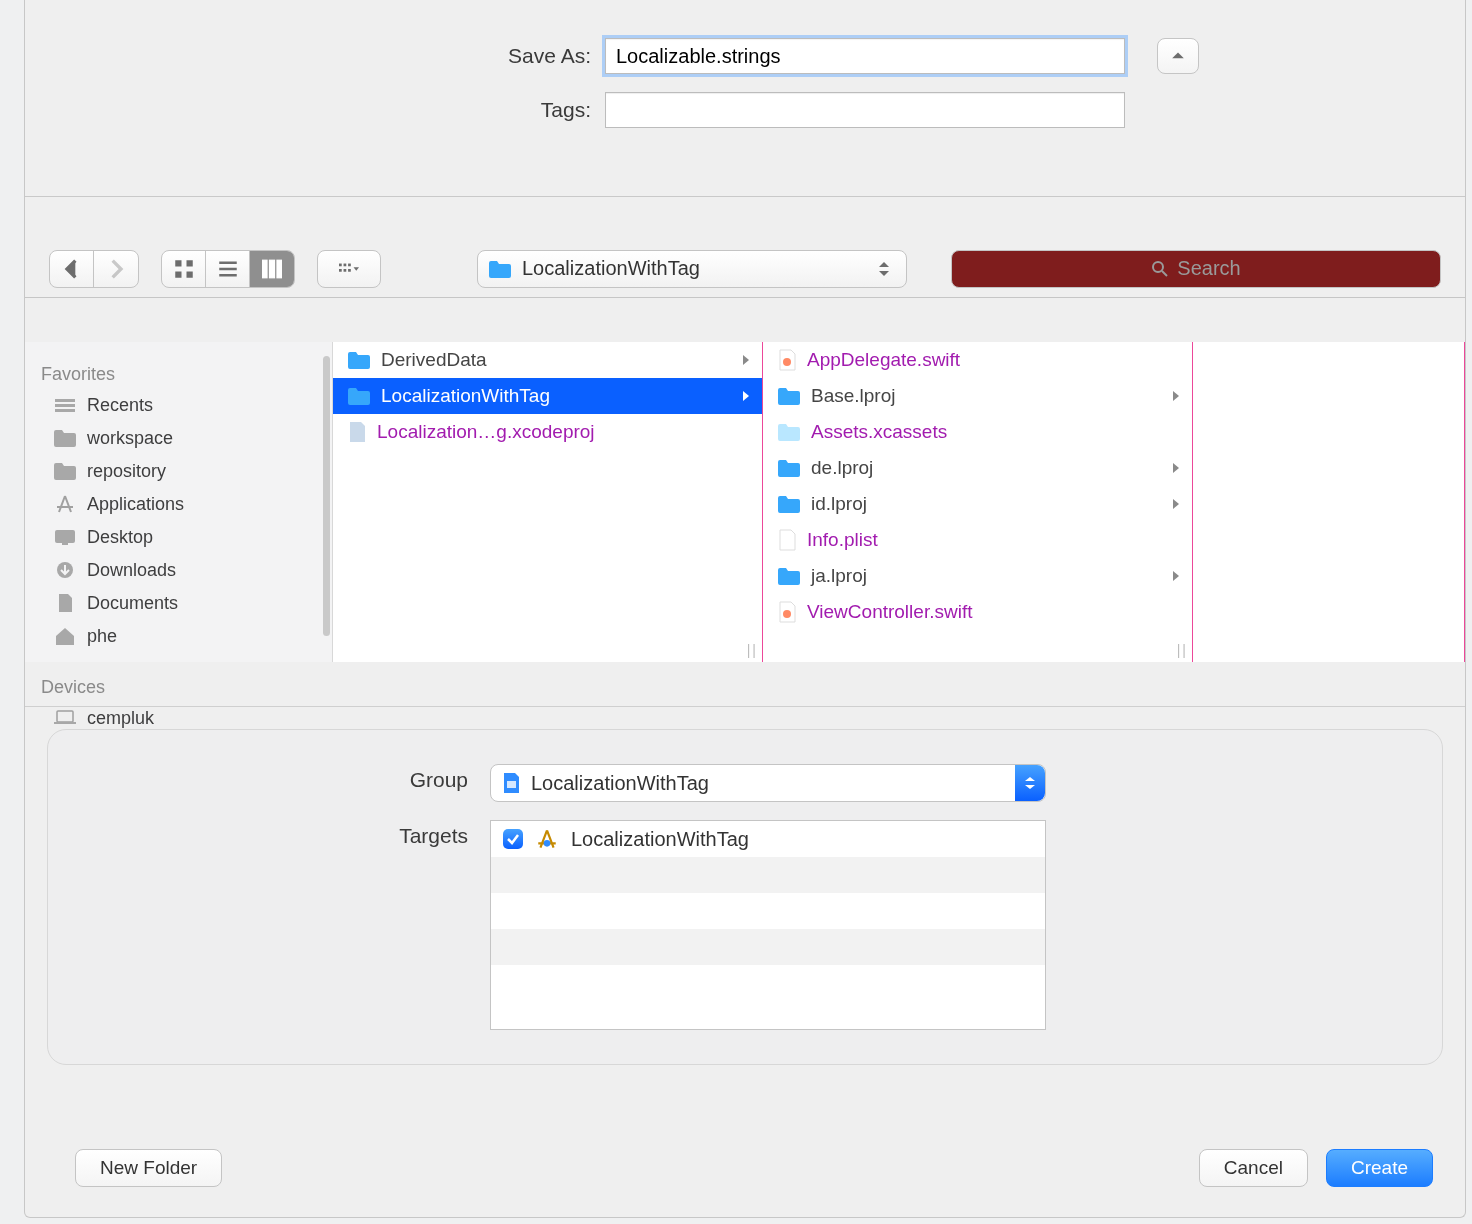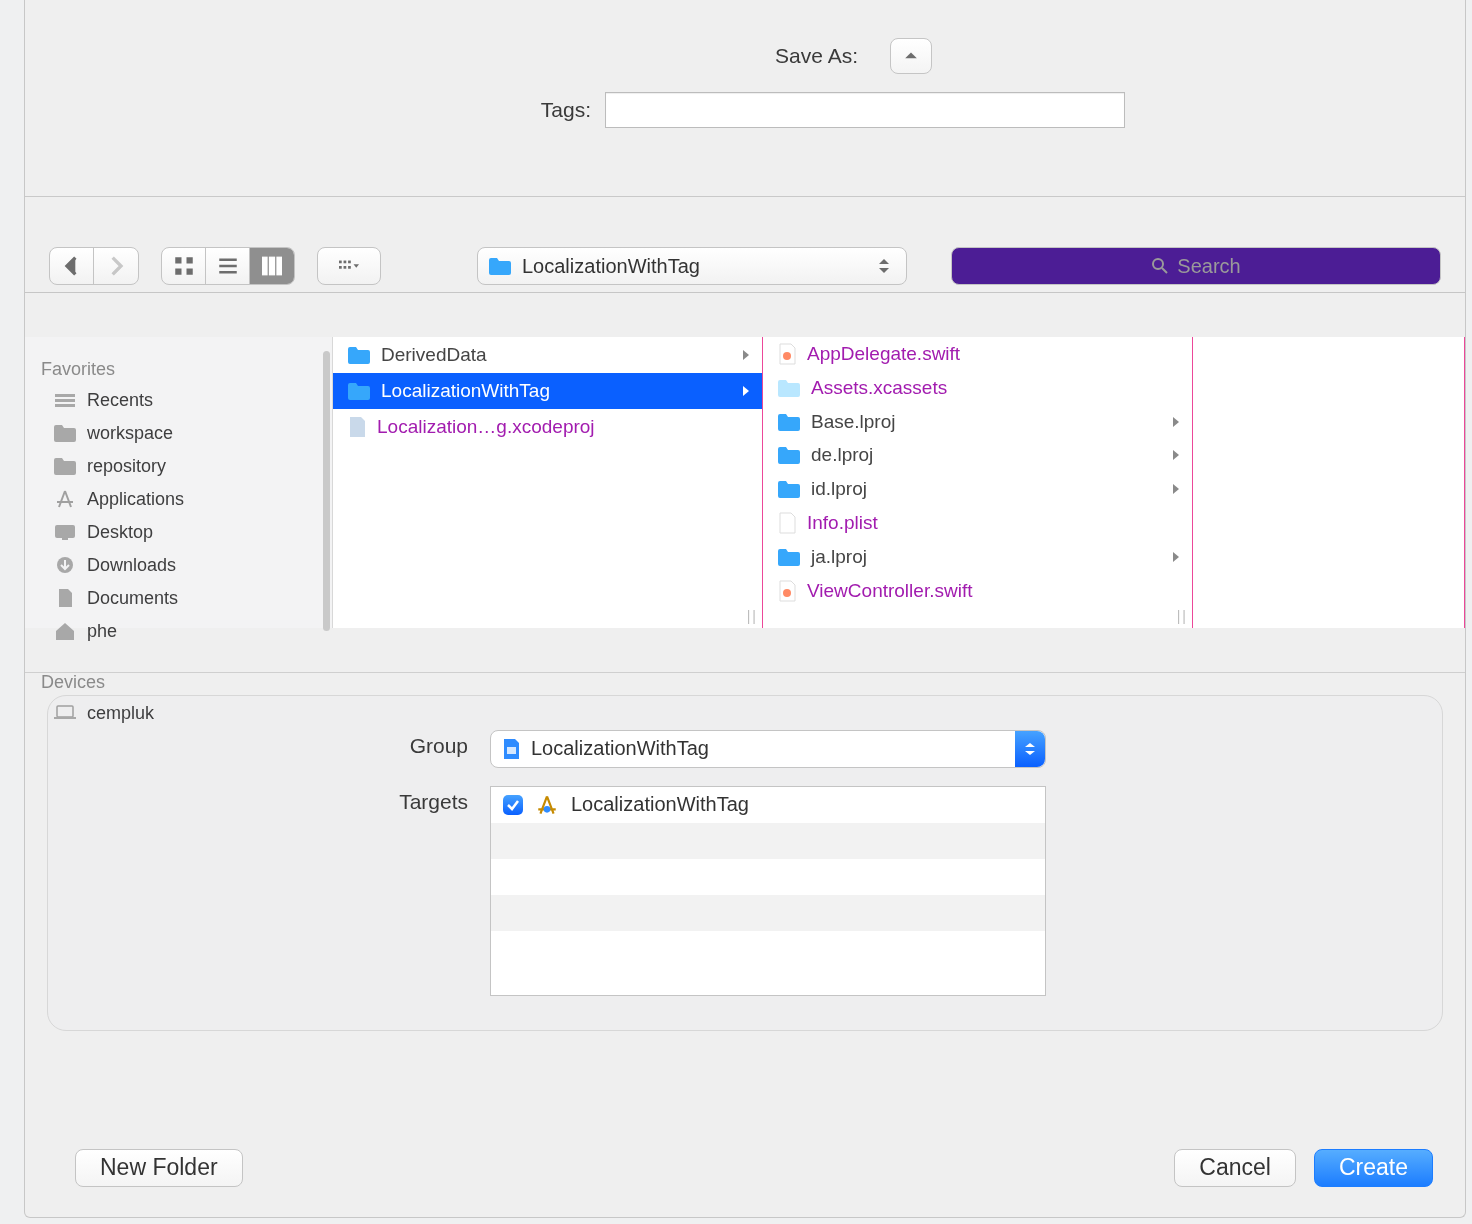--- a/index.html
+++ b/index.html
@@ -122,21 +122,21 @@
     position: absolute; right: 8px; top: 4px; bottom: 4px;
     width: 20px; display: flex; flex-direction: column; justify-content: center;
   }
   .stepper svg { width: 12px; height: 8px; }
 
   .search {
     width: 490px;
     height: 38px;
     border: 1px solid #c4c4c4;
     border-radius: 8px;
-    background: #4c1d95;
+    background: #7f1d1d;
     display: flex; align-items: center; justify-content: center;
     gap: 8px;
     color: #9a9a9a;
     font-size: 20px;
   }
   .search svg { width: 18px; height: 18px; }
 
   
   .browser {
     flex: 1 1 auto;
@@ -286,24 +286,23 @@
   .footer {
     display: flex; align-items: center;
     padding: 18px 32px 30px 50px;
   }
   .btn {
     height: 38px;
     padding: 0 24px;
     border: 1px solid #c4c4c4;
     border-radius: 8px;
     background: linear-gradient(#ffffff,#f4f4f4);
-    font-size: 23px;
+    font-size: 19px;
     display: flex; align-items: center; justify-content: center;
     color: #333;
-    margin-top: 34px;
   }
   .btn + .btn { margin-left: 18px; }
   .btn.primary {
     background: linear-gradient(#56adff,#1c7dff);
     border-color: #1c7dff;
     color: #fff;
   }
   .footer .push { margin-left: auto; }
 
   
@@ -311,20 +310,23 @@
   .ic-lgrey { fill: #a8a8a8; }
 </style>
 </head>
 <body>
 
 <div class="stage">
 
   <div class="save-header">
     <div class="form-row">
       <div class="label">Save As:</div>
+      <div class="field">
+        <input class="text-input" type="text" value="Localizable.strings" style="">
+      </div>
       <div class="expand-btn">
         <svg viewBox="0 0 12 12">
             <path class="ic-grey" d="M1 8 L6 3 L11 8 Z"></path>
           </svg>
       </div>
     </div>
 
     <div class="form-row">
       <div class="label">Tags:</div>
       <div class="field">
@@ -512,34 +514,34 @@
       </div>
 
       <div class="col col2">
         <div class="row faded">
           <svg class="doc-icon" viewBox="0 0 20 22">
               <path fill="#fff" stroke="#ddd" d="M3 1 L14 1 L18 5 L18 21 L3 21 Z"></path>
               <circle cx="10" cy="13" r="4" fill="#ff8a65"></circle>
             </svg>
           <span>AppDelegate.swift</span>
         </div>
+        <div class="row">
+          <svg class="folder-icon" viewBox="0 0 24 20">
+              <path class="fld" d="M1 4 Q1 2 3 2 L9 2 L11 5 L21 5 Q23 5 23 7 L23 17 Q23 19 21 19 L3 19 Q1 19 1 17 Z"></path>
+            </svg>
+          <span>Base.lproj</span>
+          <svg class="chev" viewBox="0 0 12 12">
+              <path fill="#8a8a8a" d="M3 1 L9 6 L3 11 Z"></path>
+            </svg>
+        </div>
         <div class="row faded">
           <svg class="folder-icon" viewBox="0 0 24 20">
               <path class="fld-light" d="M1 4 Q1 2 3 2 L9 2 L11 5 L21 5 Q23 5 23 7 L23 17 Q23 19 21 19 L3 19 Q1 19 1 17 Z"></path>
             </svg>
           <span>Assets.xcassets</span>
-        </div>
-        <div class="row">
-          <svg class="folder-icon" viewBox="0 0 24 20">
-              <path class="fld" d="M1 4 Q1 2 3 2 L9 2 L11 5 L21 5 Q23 5 23 7 L23 17 Q23 19 21 19 L3 19 Q1 19 1 17 Z"></path>
-            </svg>
-          <span>Base.lproj</span>
-          <svg class="chev" viewBox="0 0 12 12">
-              <path fill="#8a8a8a" d="M3 1 L9 6 L3 11 Z"></path>
-            </svg>
         </div>
         <div class="row">
           <svg class="folder-icon" viewBox="0 0 24 20">
               <path class="fld" d="M1 4 Q1 2 3 2 L9 2 L11 5 L21 5 Q23 5 23 7 L23 17 Q23 19 21 19 L3 19 Q1 19 1 17 Z"></path>
             </svg>
           <span>de.lproj</span>
           <svg class="chev" viewBox="0 0 12 12">
               <path fill="#8a8a8a" d="M3 1 L9 6 L3 11 Z"></path>
             </svg>
         </div>

